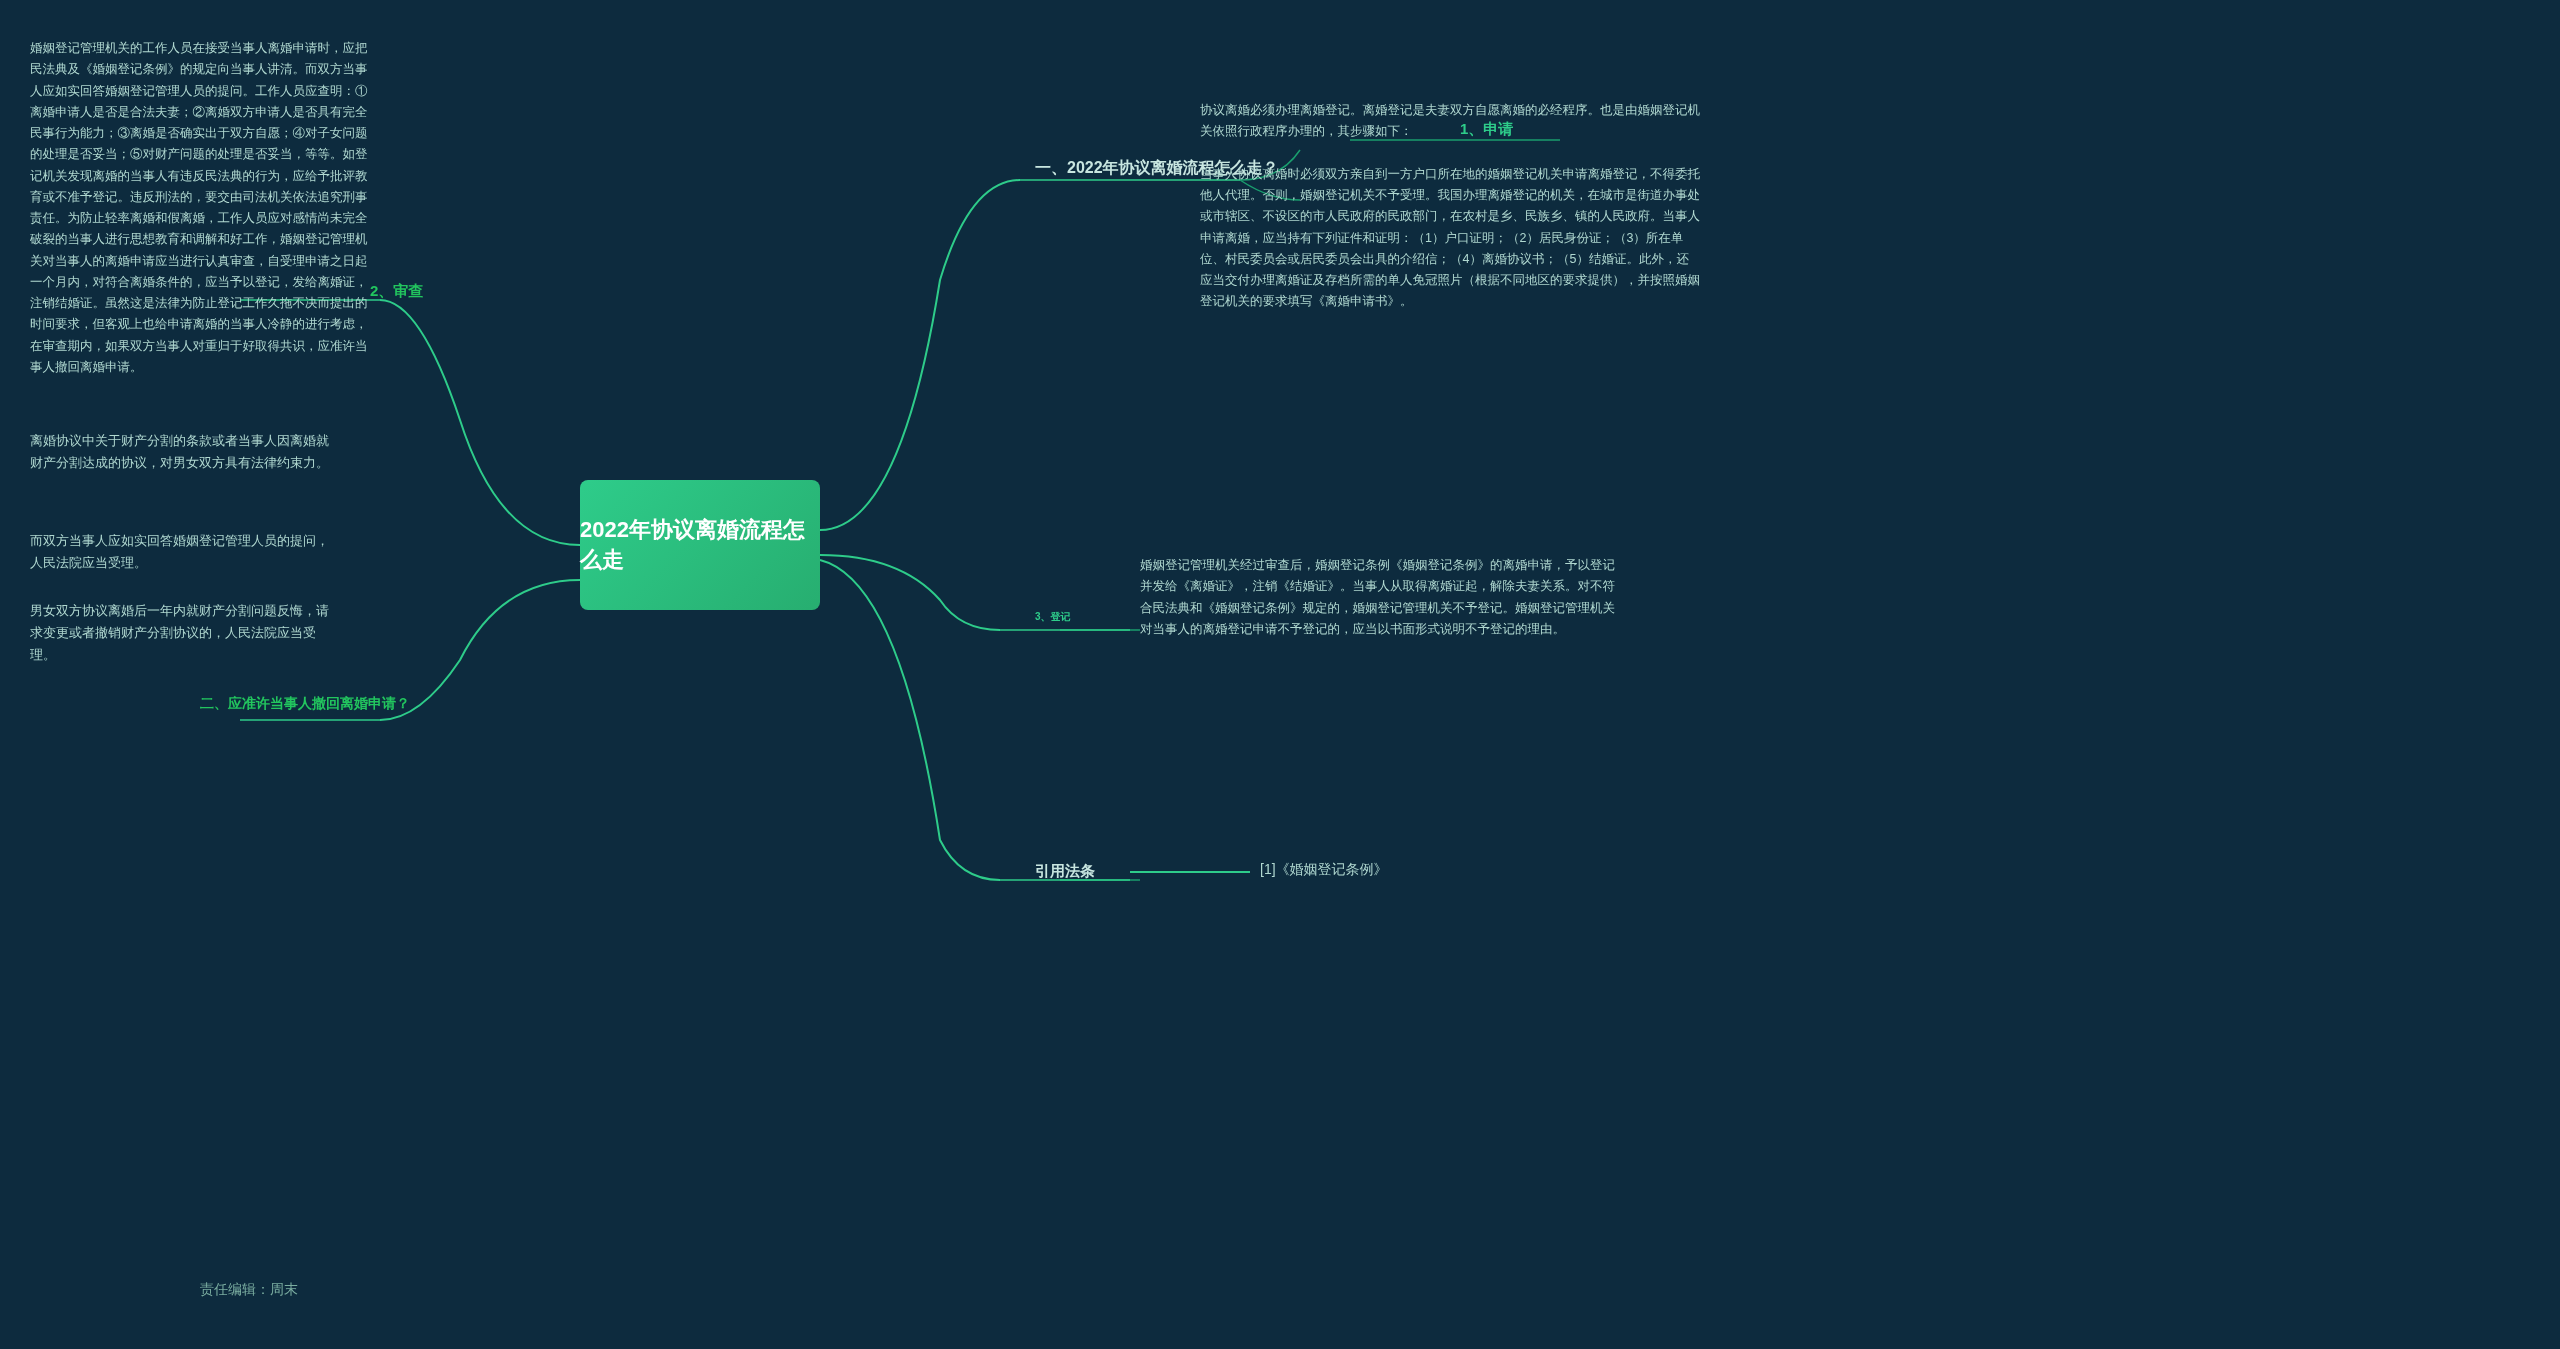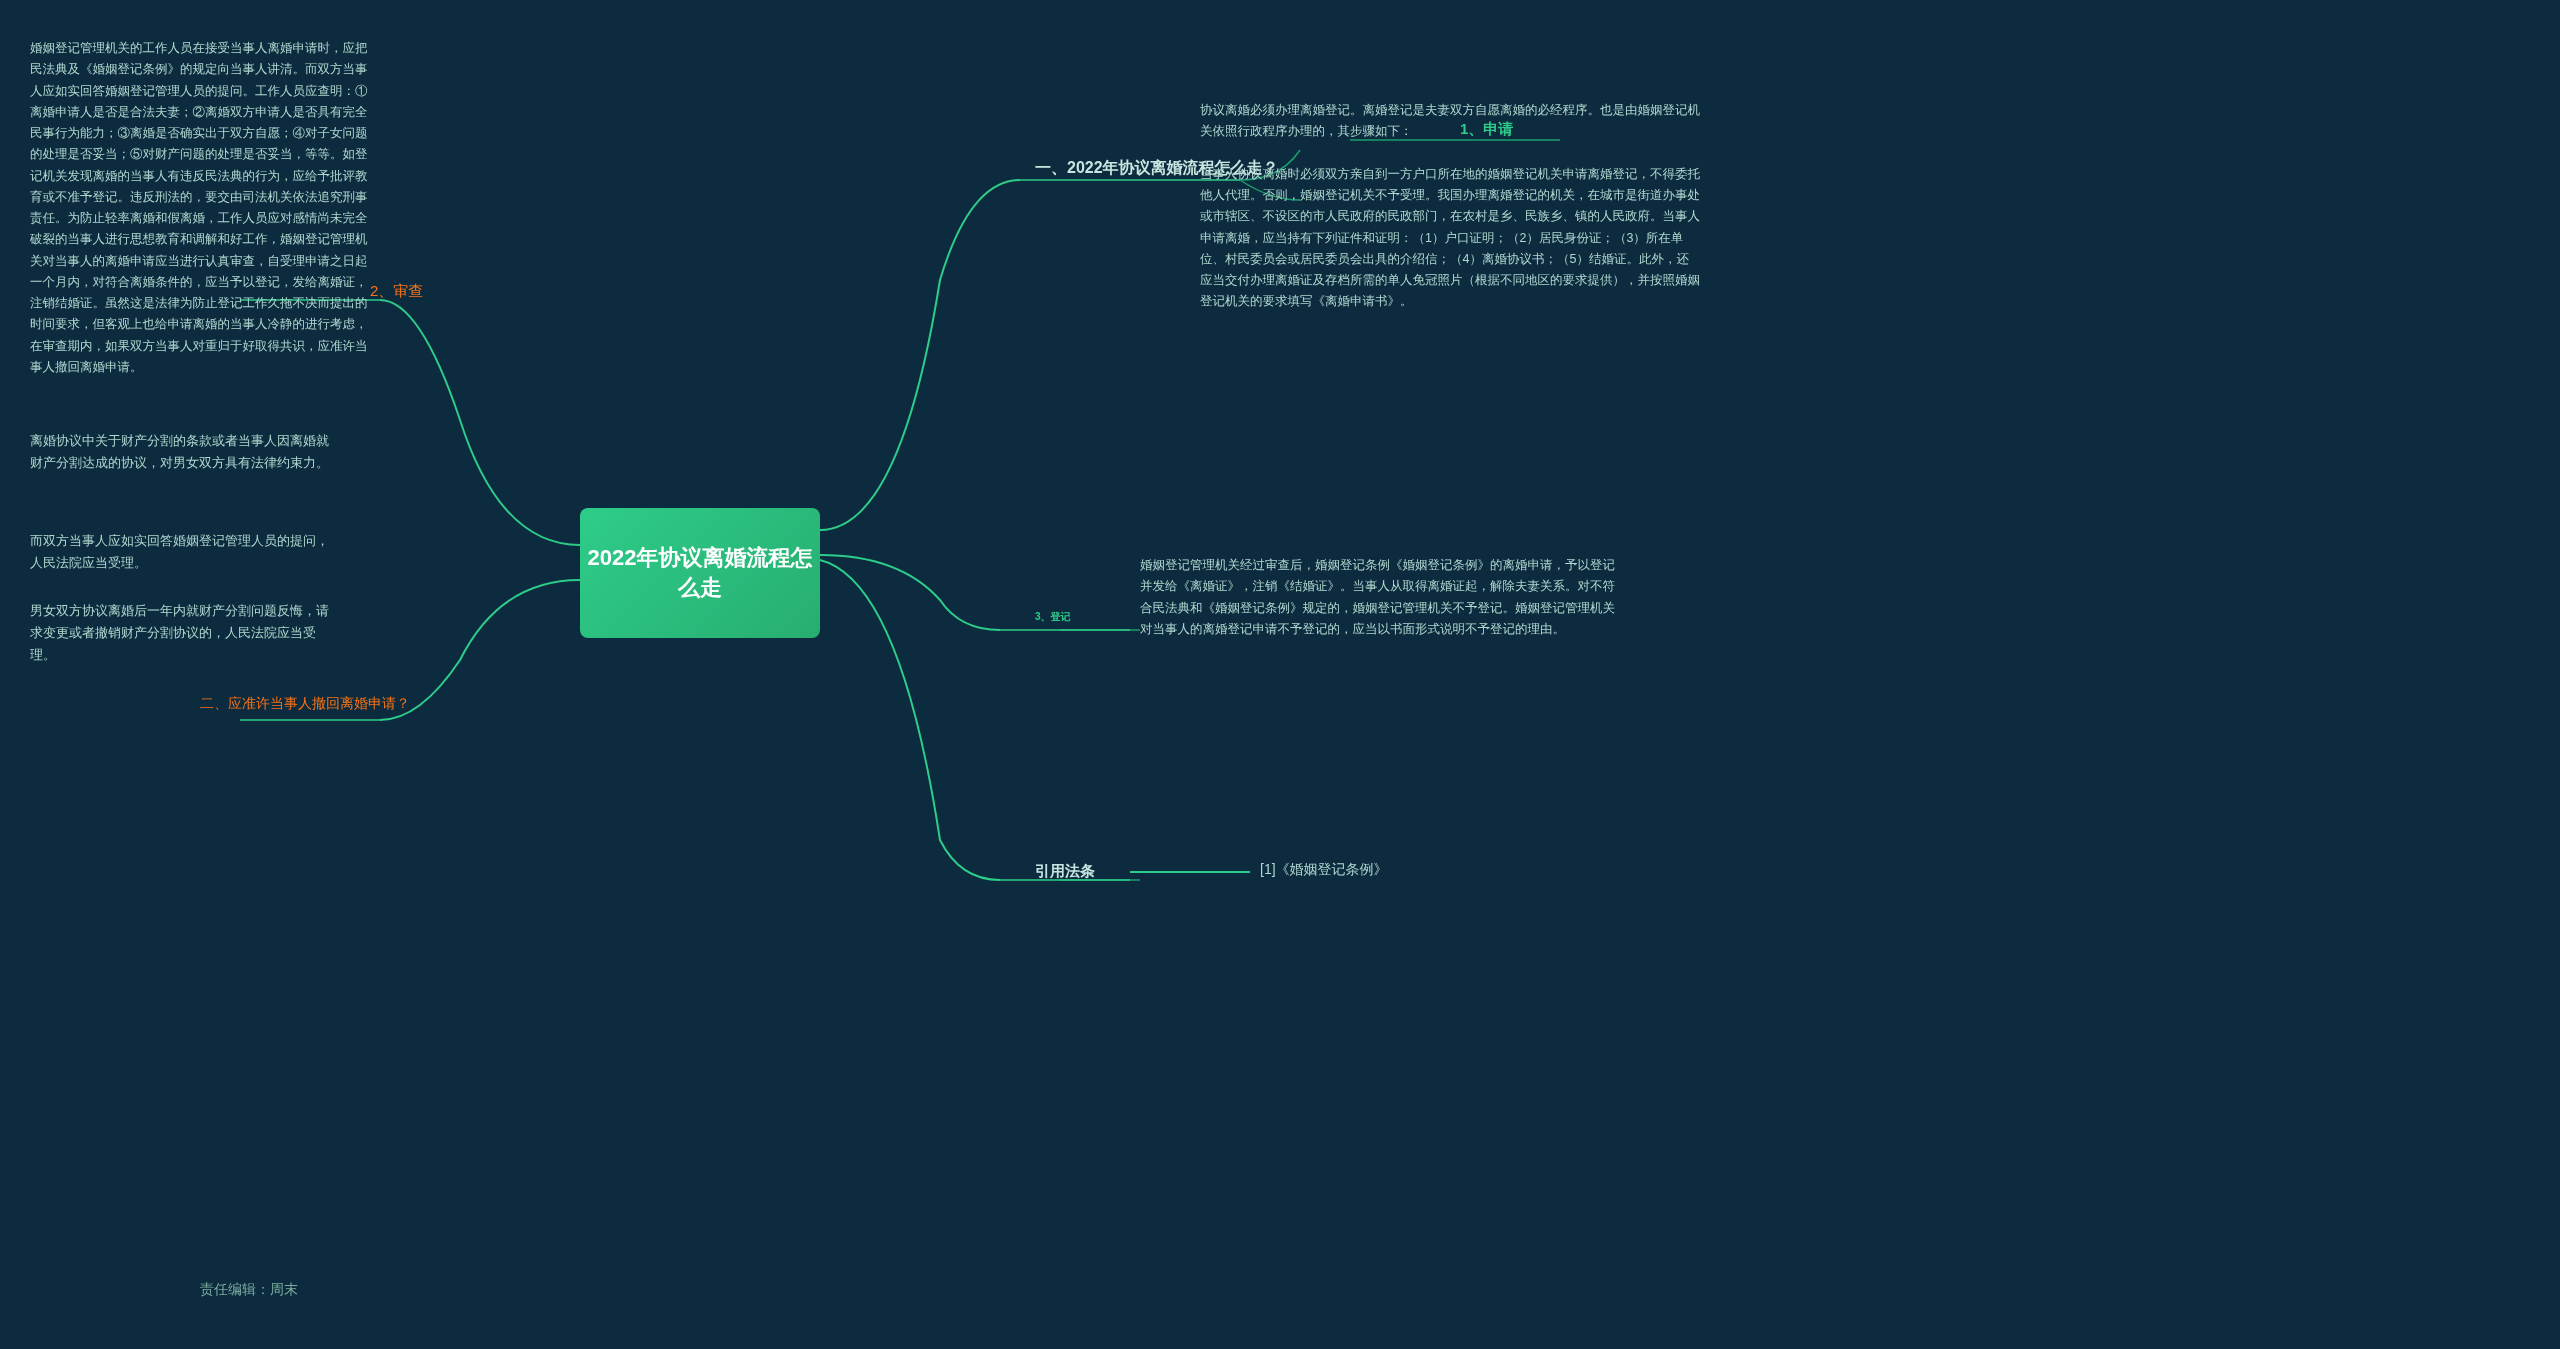--- a/index.html
+++ b/index.html
@@ -25,42 +25,41 @@
       position: absolute;
       left: 580px;
       top: 480px;
       width: 240px;
       height: 130px;
       background: linear-gradient(135deg, #2ecc8a, #27ae70);
       border-radius: 8px;
       display: flex;
       align-items: center;
       justify-content: center;
-      text-align: center;
+      text-align: left;
       font-size: 22px;
       font-weight: bold;
       color: #fff;
       z-index: 10;
-      margin-top: 28px;
     }
 
     
     .text-block {
       position: absolute;
       font-size: 13px;
       line-height: 1.7;
       color: #b0d8d0;
     }
 
     
     .branch-label {
       position: absolute;
       font-size: 15px;
-      color: #f97316;
-      font-weight: normal;
+      color: #22c55e;
+      font-weight: bold;
     }
 
     
     .right-branch-label {
       position: absolute;
       font-size: 16px;
       color: #c8e6e0;
       font-weight: bold;
     }
 

